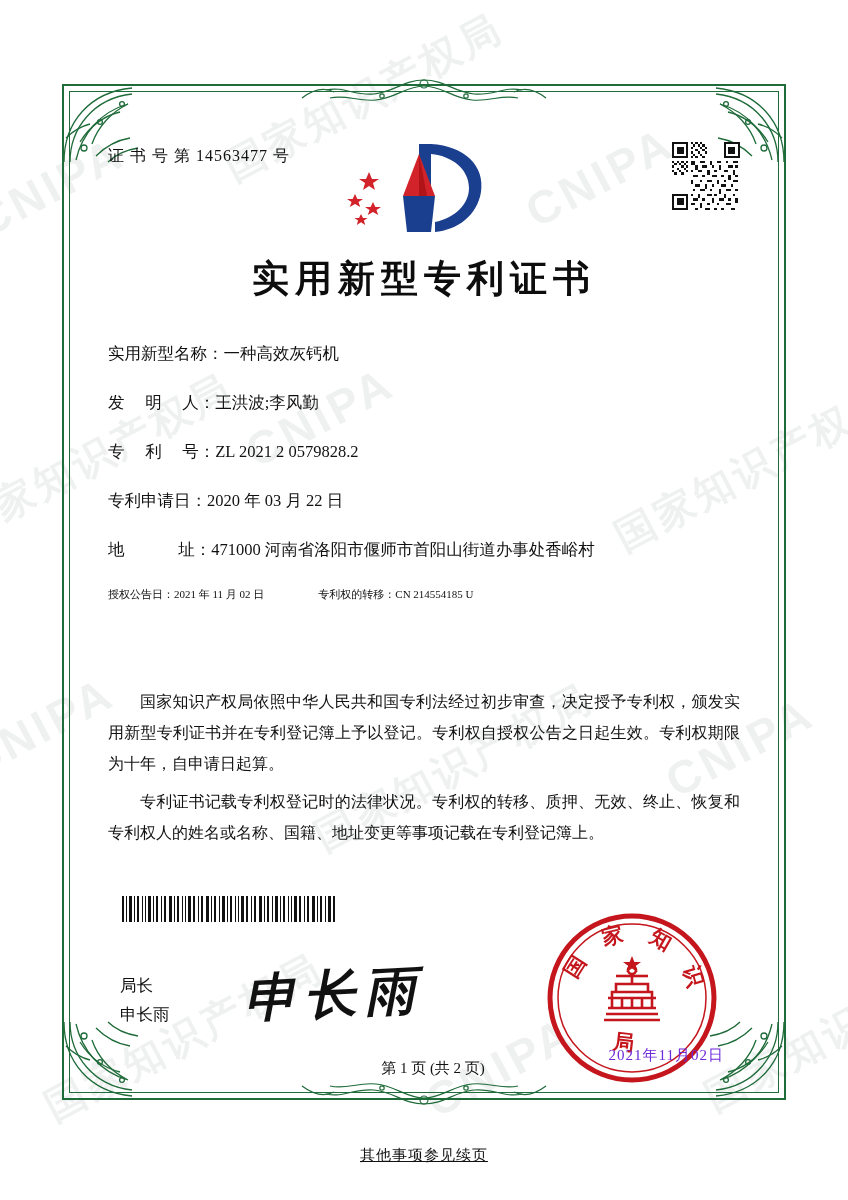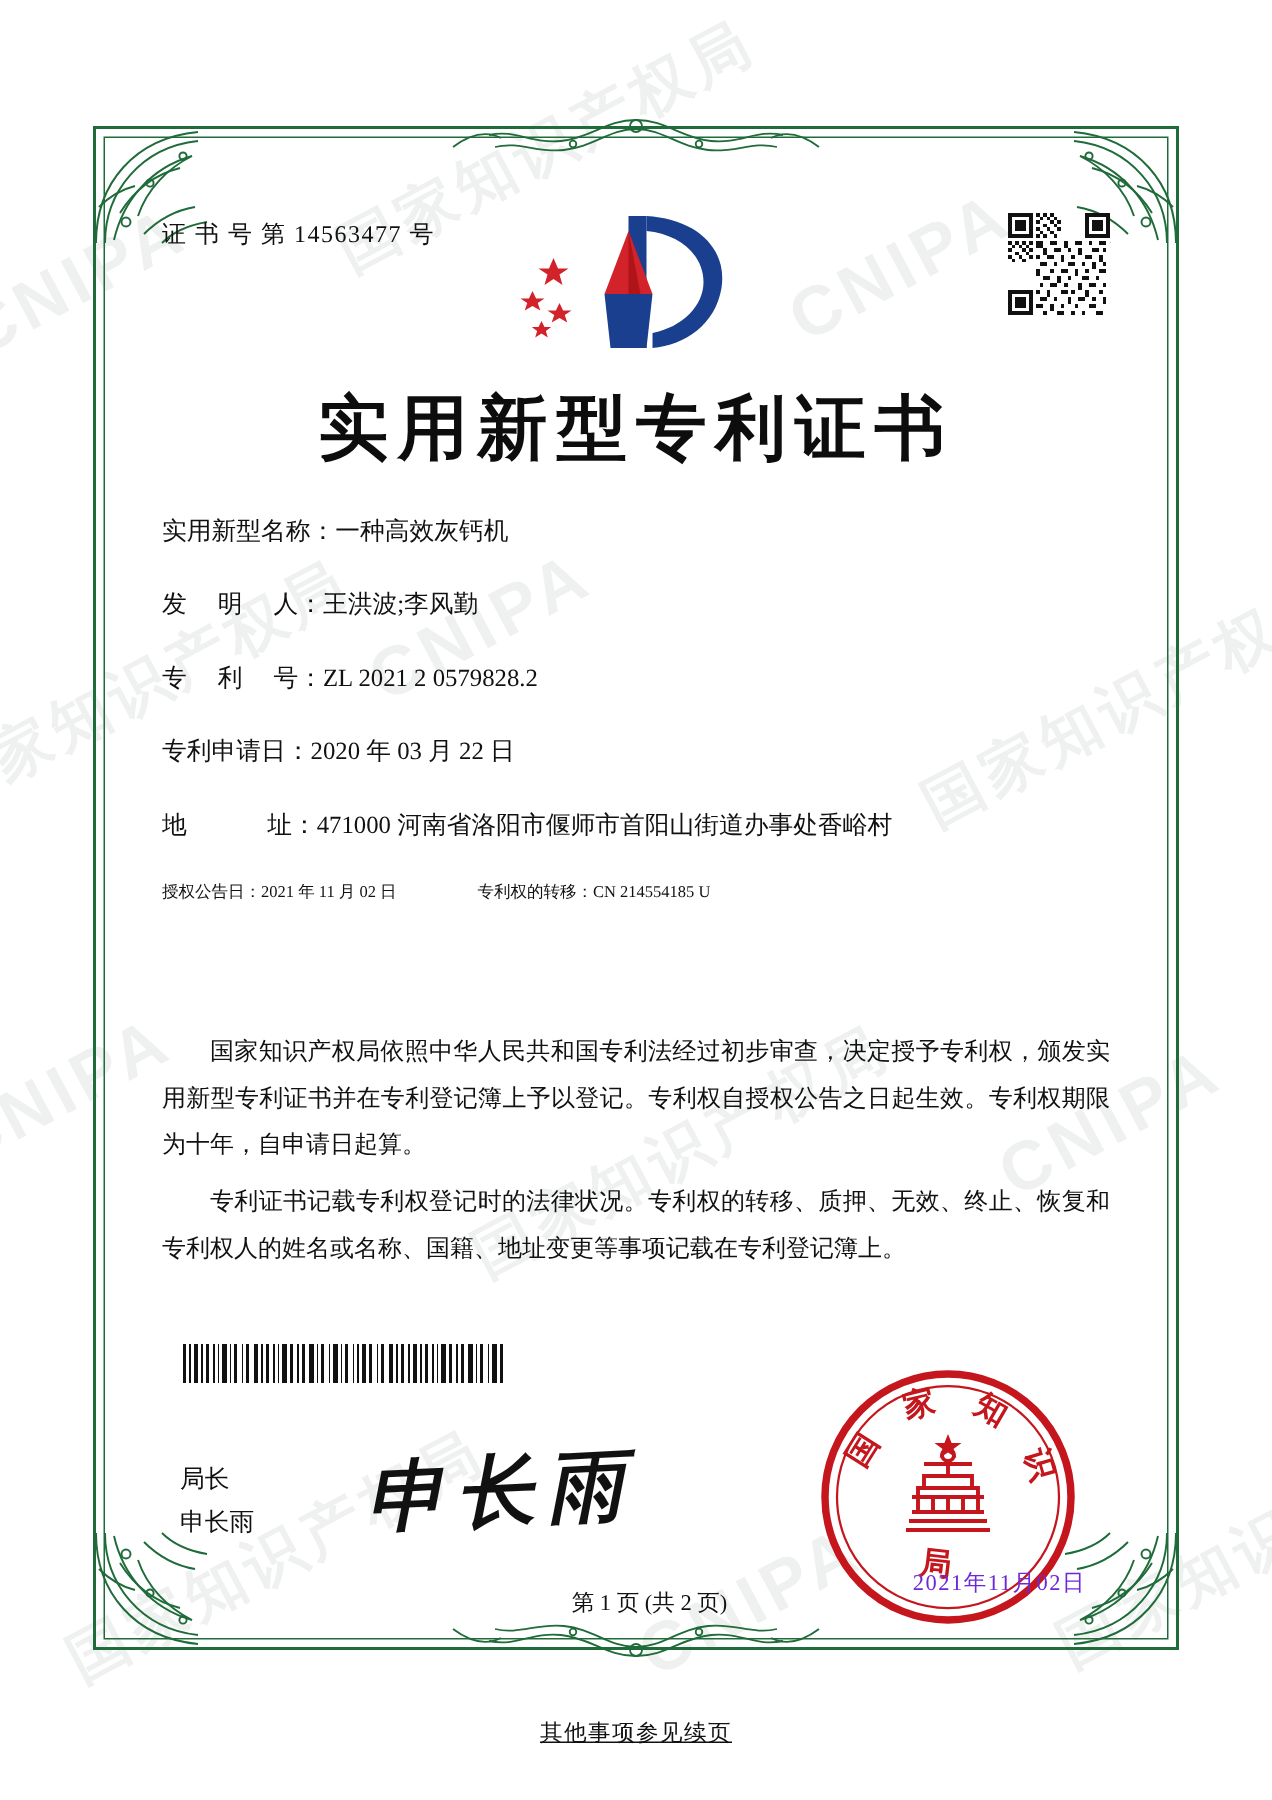--- a/index.html
+++ b/index.html
@@ -124,21 +124,21 @@
     height: 104px;
   }
   .emblem svg { display: block; width: 100%; height: 100%; }
 
   .title {
     position: absolute;
     left: 0;
     right: 0;
     top: 170px;
     text-align: center;
-    font-size: 47px;
+    font-size: 37px;
     font-weight: bold;
     letter-spacing: 6px;
     color: #0d0d0d;
     font-family: "DejaVu Serif", "Liberation Serif", serif;
   }
 
   .fields {
     position: absolute;
     left: 46px;
     right: 46px;

